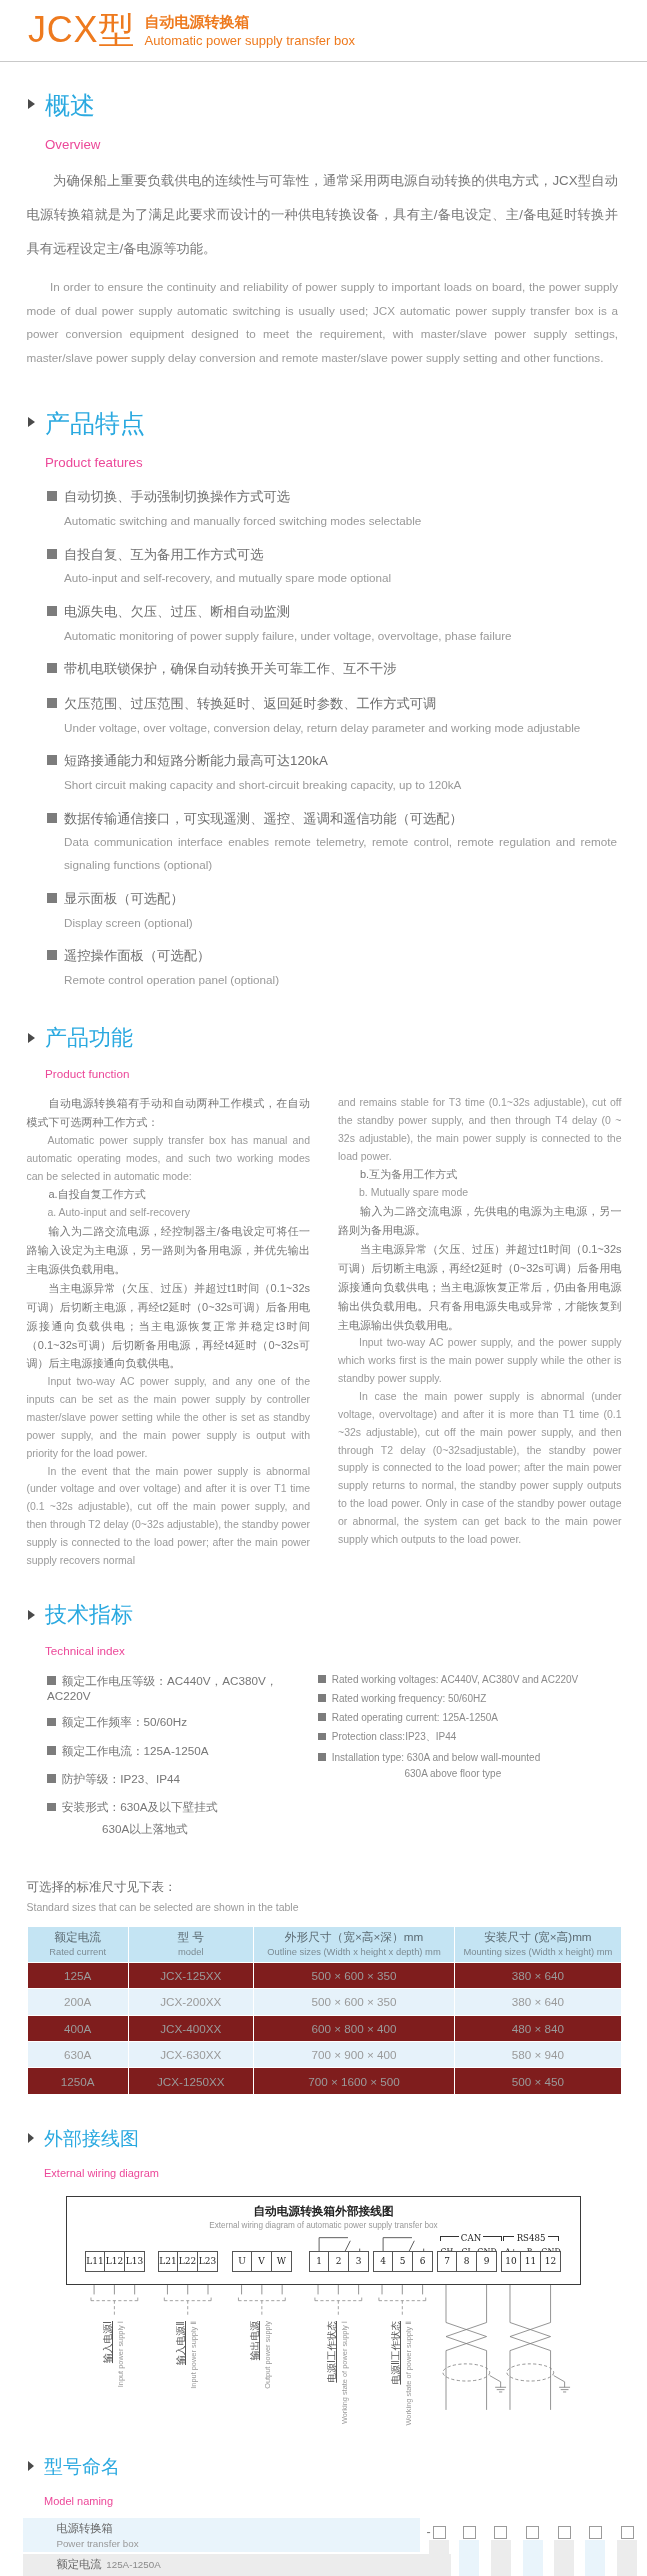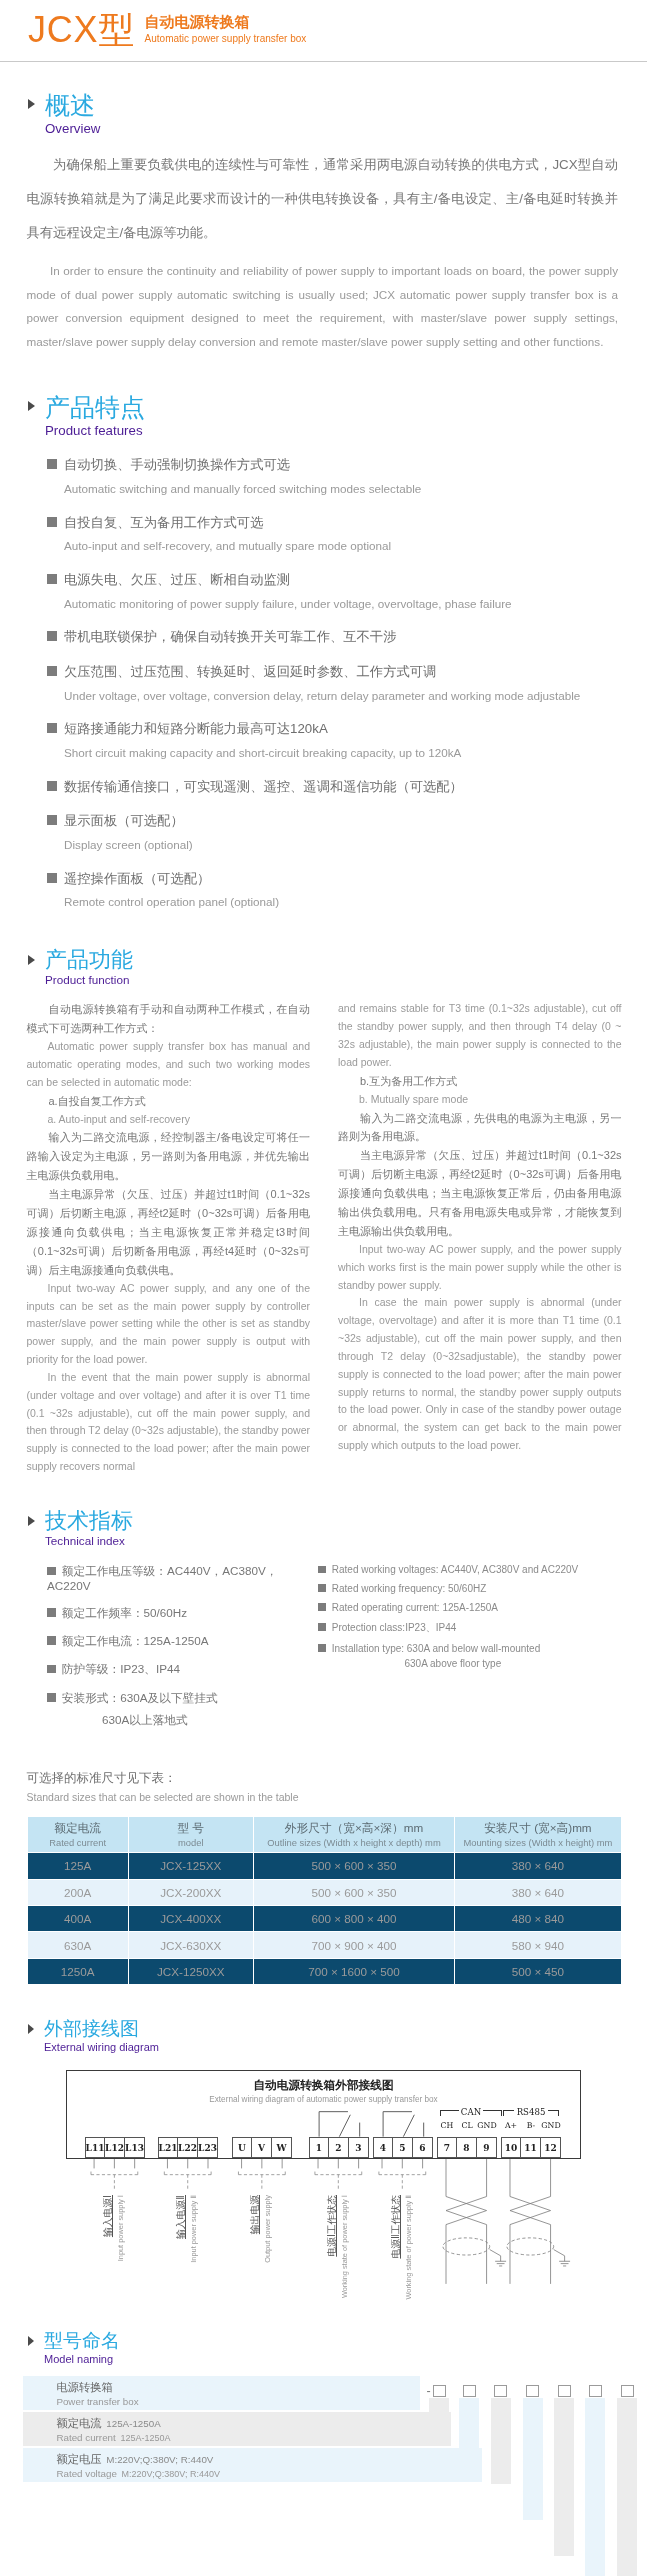--- a/index.html
+++ b/index.html
@@ -5,28 +5,28 @@
   * { box-sizing: border-box; margin: 0; padding: 0; }
   html,body { background:#fff; }
   body { width:648px; font-family:"Liberation Sans","DejaVu Sans",sans-serif; color:#7a7a7a; }
   .page { width:648px; position:relative; overflow:hidden; }
 
   
   .brand { display:flex; align-items:flex-start; padding:11px 0 0 28px; }
   .brand-model { font-size:36px; color:#ee7a1e; letter-spacing:0.8px; line-height:1.05; }
   .brand-titles { margin-left:9.4px; padding-top:1.6px; }
   .brand-zh { font-size:15px; color:#ee7a1e; font-weight:bold; }
-  .brand-en { font-size:10px; color:#ee7a1e; margin-top:1.6px; }
+  .brand-en { font-size:13px; color:#ee7a1e; margin-top:1.6px; }
   .divider { border:none; border-top:0.8px solid #c9c9c9; margin:12.5px 0 0 0; }
 
   
   .sec-head { display:flex; align-items:flex-start; padding-left:28px; margin-bottom:9.4px; }
   .tri { width:0; height:0; border-left:7px solid #4a4a4a; border-top:5.5px solid transparent; border-bottom:5.5px solid transparent; display:inline-block; margin-right:10px; margin-top:7px; }
   .sec-zh { color:#2aa9e0; line-height:1.1; }
-  .sec-en { color:#4c1d95; margin-top:1px; }
+  .sec-en { color:#ec4899; margin-top:17px; }
   .big  .sec-zh { font-size:25px; }  .big  .sec-en { font-size:13.3px; }
   .mid  .sec-zh { font-size:22px; }  .mid  .sec-en { font-size:11.7px; }
   .small .sec-zh { font-size:19px; } .small .sec-en { font-size:11px; }
 
   
   .overview { margin-top:30px; }
   .ov-zh { font-size:13.3px; color:#777; line-height:2.55; text-align:justify; text-indent:2em; padding:3.1px 30px 0 26.5px; }
   .ov-en { font-size:11.7px; color:#9a9a9a; line-height:2.0; text-align:justify; text-indent:2em; padding:9.4px 30px 0 26.5px; }
 
   
@@ -60,31 +60,31 @@
 
   
   .note { margin-top:31px; padding-left:26.5px; }
   .note-zh { font-size:12.5px; color:#6e6e6e; }
   .note-en { font-size:10.5px; color:#9a9a9a; margin-top:4.7px; }
   table.sizes { margin:12.5px 0 0 26.5px; width:595px; border-collapse:separate; border-spacing:1.6px; }
   table.sizes th { background:#c4e4f3; padding:3.9px 3.1px 4.7px 3.1px; font-weight:normal; }
   .th-zh { display:block; font-size:11.7px; color:#5c6b73; }
   .th-en { display:block; font-size:9.4px; color:#7c8b93; margin-top:0.8px; }
   table.sizes td { font-size:11.7px; color:#9a9a9a; text-align:center; padding:6.2px 3.1px; }
-  tr.r-odd td { background:#0c4a6e; }
+  tr.r-odd td { background:#7f1d1d; }
   tr.r-even td { background:#e6f2fa; }
   .c1{width:17%}.c2{width:21%}.c3{width:34%}.c4{width:28%}
 
   
   .wiring { margin-top:34px; }
   .wire-wrap { position:relative; width:515px; height:228px; margin:17px 0 0 66px; }
   .wire-box { position:absolute; left:0; top:0; width:515px; height:89px; border:1.6px solid #3a3a3a; background:#fff; }
   .wb-title-zh { position:absolute; top:7px; left:0; width:100%; text-align:center; font-family:Liberation Mono, monospace; font-weight:bold; font-size:11.7px; color:#222; }
   .wb-title-en { position:absolute; top:24px; left:0; width:100%; text-align:center; font-size:8.2px; color:#999; }
-  .term-group { position:absolute; bottom:0; display:flex;font-weight:bold; }
+  .term-group { position:absolute; bottom:12px; display:flex; }
   .term { width:20px; height:21px; border:0.8px solid #555; border-left-width:0; background:#fff; font-family:"DejaVu Serif","Liberation Serif",serif; font-size:9px; color:#222; display:flex; align-items:center; justify-content:center; }
   .term:first-child { border-left-width:0.8px; }
   .pins { position:absolute; top:50px; display:flex; }
   .pins span { width:20px; text-align:center; font-family:"DejaVu Serif","Liberation Serif",serif; font-size:7.8px; color:#222; }
   .bus-bracket { position:absolute; top:37px; display:flex; align-items:flex-start; }
   .bseg { flex:1; height:5.5px; border-top:0.8px solid #333; margin-top:2.3px; }
   .bseg.l { border-left:0.8px solid #333; }
   .bseg.r { border-right:0.8px solid #333; }
   .blabel { font-family:"DejaVu Serif","Liberation Serif",serif; font-size:8.6px; color:#222; padding:0 2.3px; line-height:1; }
   .under-svg { position:absolute; left:0; top:89px; }
@@ -160,20 +160,21 @@
       <div class="feat-item">
         <div class="feat-zh"><span class="sq"></span><span>欠压范围、过压范围、转换延时、返回延时参数、工作方式可调</span></div>
         <div class="feat-en">Under voltage, over voltage, conversion delay, return delay parameter and working mode adjustable</div>
       </div>
       <div class="feat-item">
         <div class="feat-zh"><span class="sq"></span><span>短路接通能力和短路分断能力最高可达120kA</span></div>
         <div class="feat-en">Short circuit making capacity and short-circuit breaking capacity, up to 120kA</div>
       </div>
       <div class="feat-item">
         <div class="feat-zh"><span class="sq"></span><span>数据传输通信接口，可实现遥测、遥控、遥调和遥信功能（可选配）</span></div>
+        <div class="feat-en">Data communication interface enables remote telemetry, remote control, remote regulation and remote signaling functions (optional)</div>
       </div>
       <div class="feat-item">
         <div class="feat-zh"><span class="sq"></span><span>显示面板（可选配）</span></div>
         <div class="feat-en">Display screen (optional)</div>
       </div>
       <div class="feat-item">
         <div class="feat-zh"><span class="sq"></span><span>遥控操作面板（可选配）</span></div>
         <div class="feat-en">Remote control operation panel (optional)</div>
       </div>
     </div>

